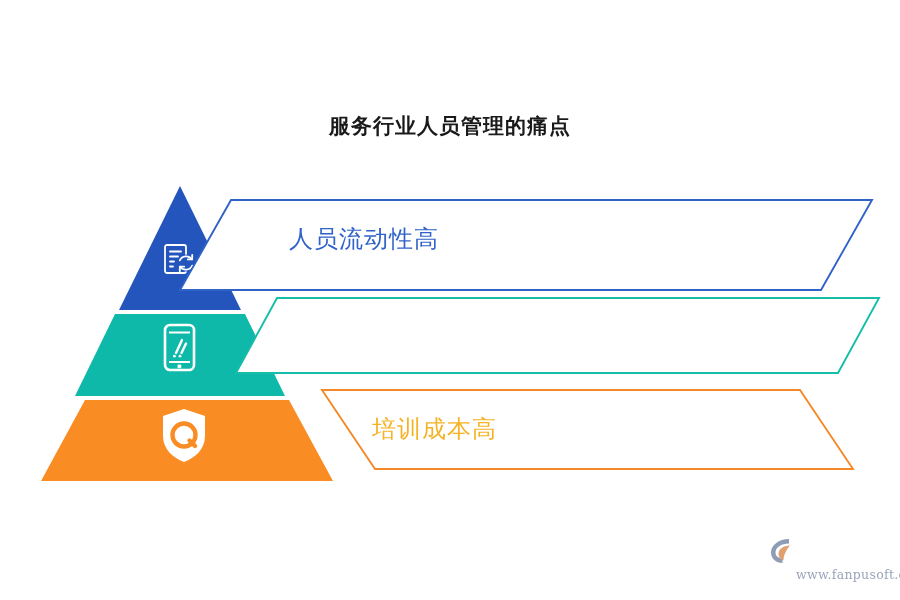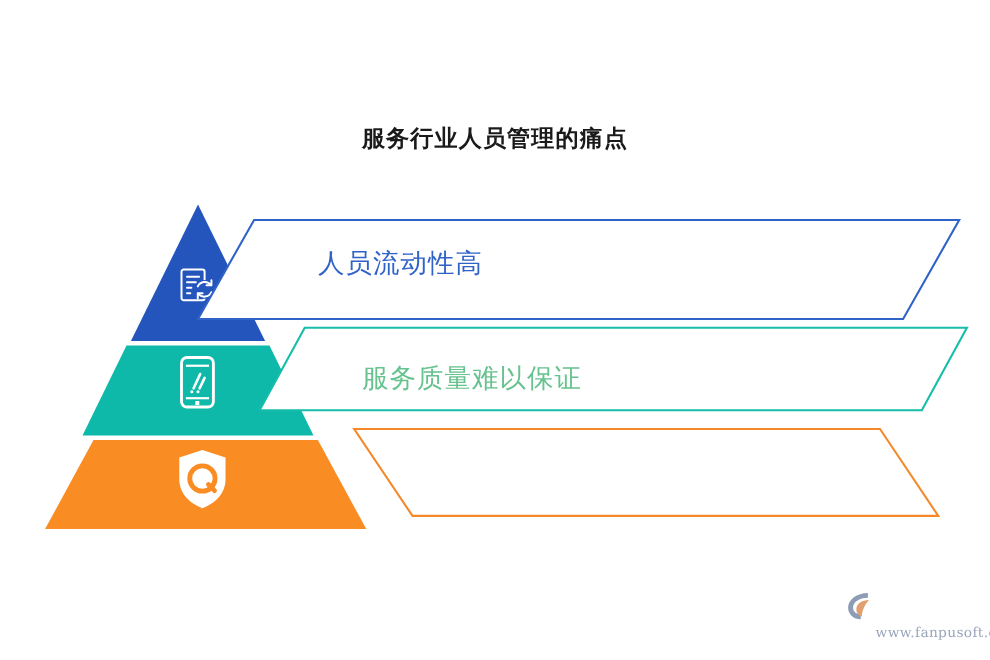--- a/index.html
+++ b/index.html
@@ -163,22 +163,22 @@
 
     <polygon points="231,200 872,200 821,290 180,290" fill="#ffffff" stroke="#3063c8" stroke-width="1.9"></polygon>
 
     <polygon points="277,298 879,298 838,373 236,373" fill="#ffffff" stroke="#16bda9" stroke-width="1.9"></polygon>
 
     <polygon points="322,390 800,390 853,469 375,469" fill="#ffffff" stroke="#f5892a" stroke-width="1.9"></polygon>
   </svg>
 
   <div class="banner-label" id="label-0">人员流动性高</div>
 
-  <div class="banner-label" id="label-1">服务质量难以保证</div>
 
+  <div class="banner-label" id="label-2">培训成本高</div>
 
   <div id="logo">
     <div id="logo-row">
       <svg id="logo-mark" viewBox="0 0 30 30">
         <path d="M23,3 C13,3 5,9 5,16.5 C5,22.5 10,27 16.5,27 L16.5,22.5
                  C12.5,22.5 9.5,20 9.5,16.5 C9.5,11.5 15,7.5 23,7.5 Z" fill="#8f9cb5"></path>
         <path d="M24,9.5 C17.5,9.5 12.5,13 12.5,18 C12.5,21 14.5,23.5 17.5,24.5
                  C17.5,19 20.5,13.5 24,9.5 Z" fill="#e0a070"></path>
       </svg>
     </div>

